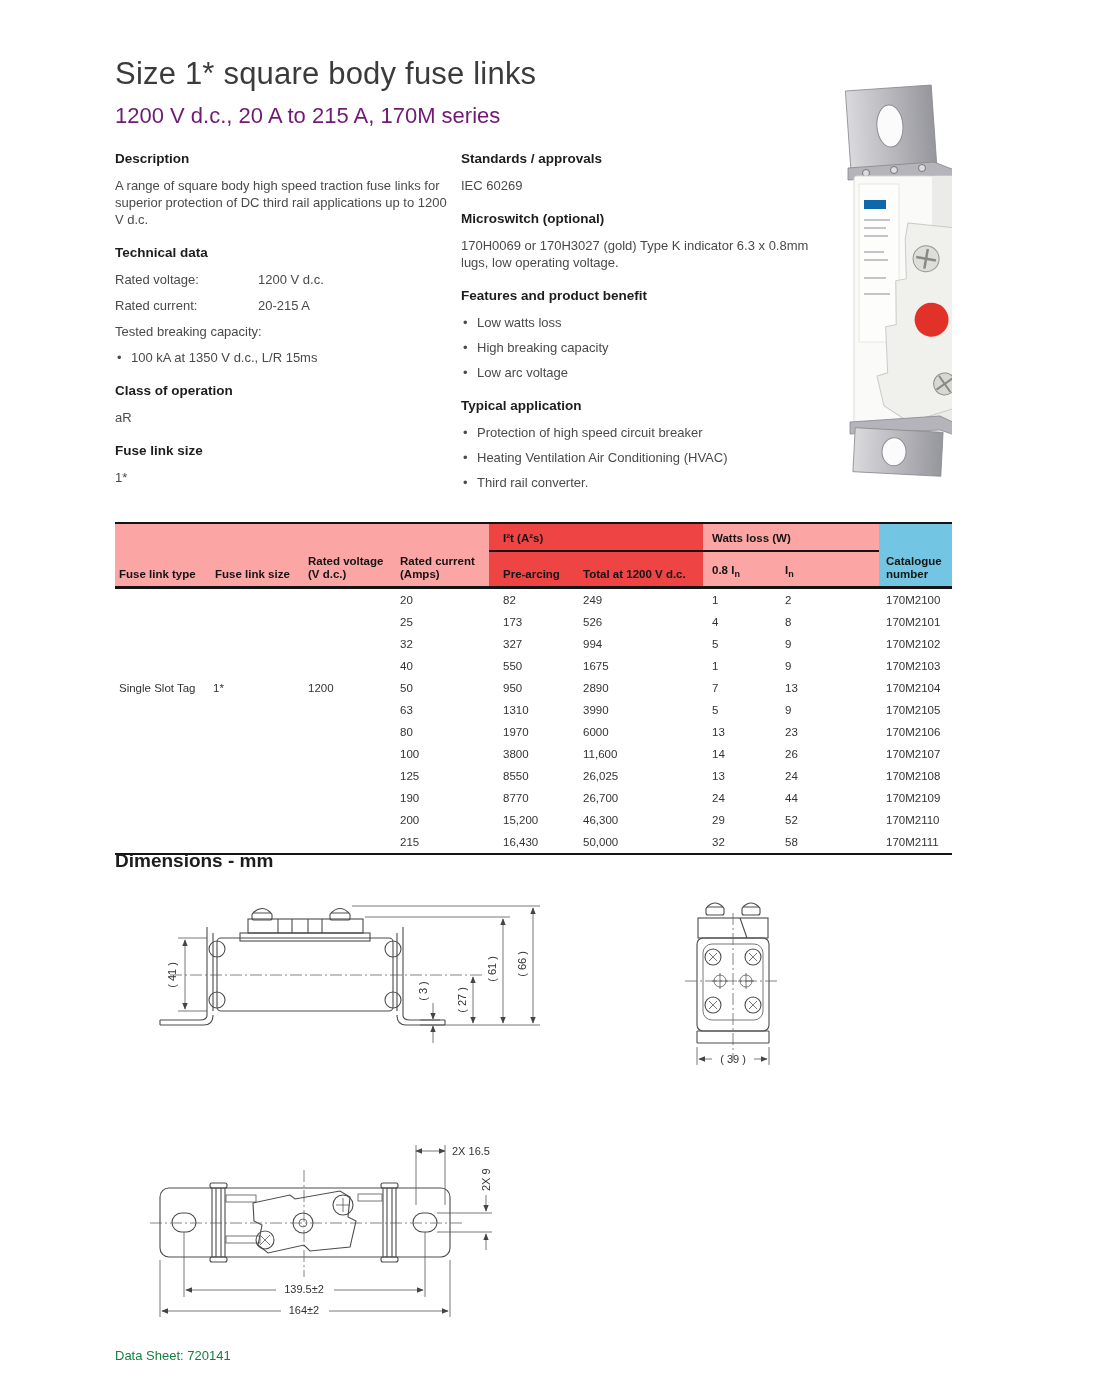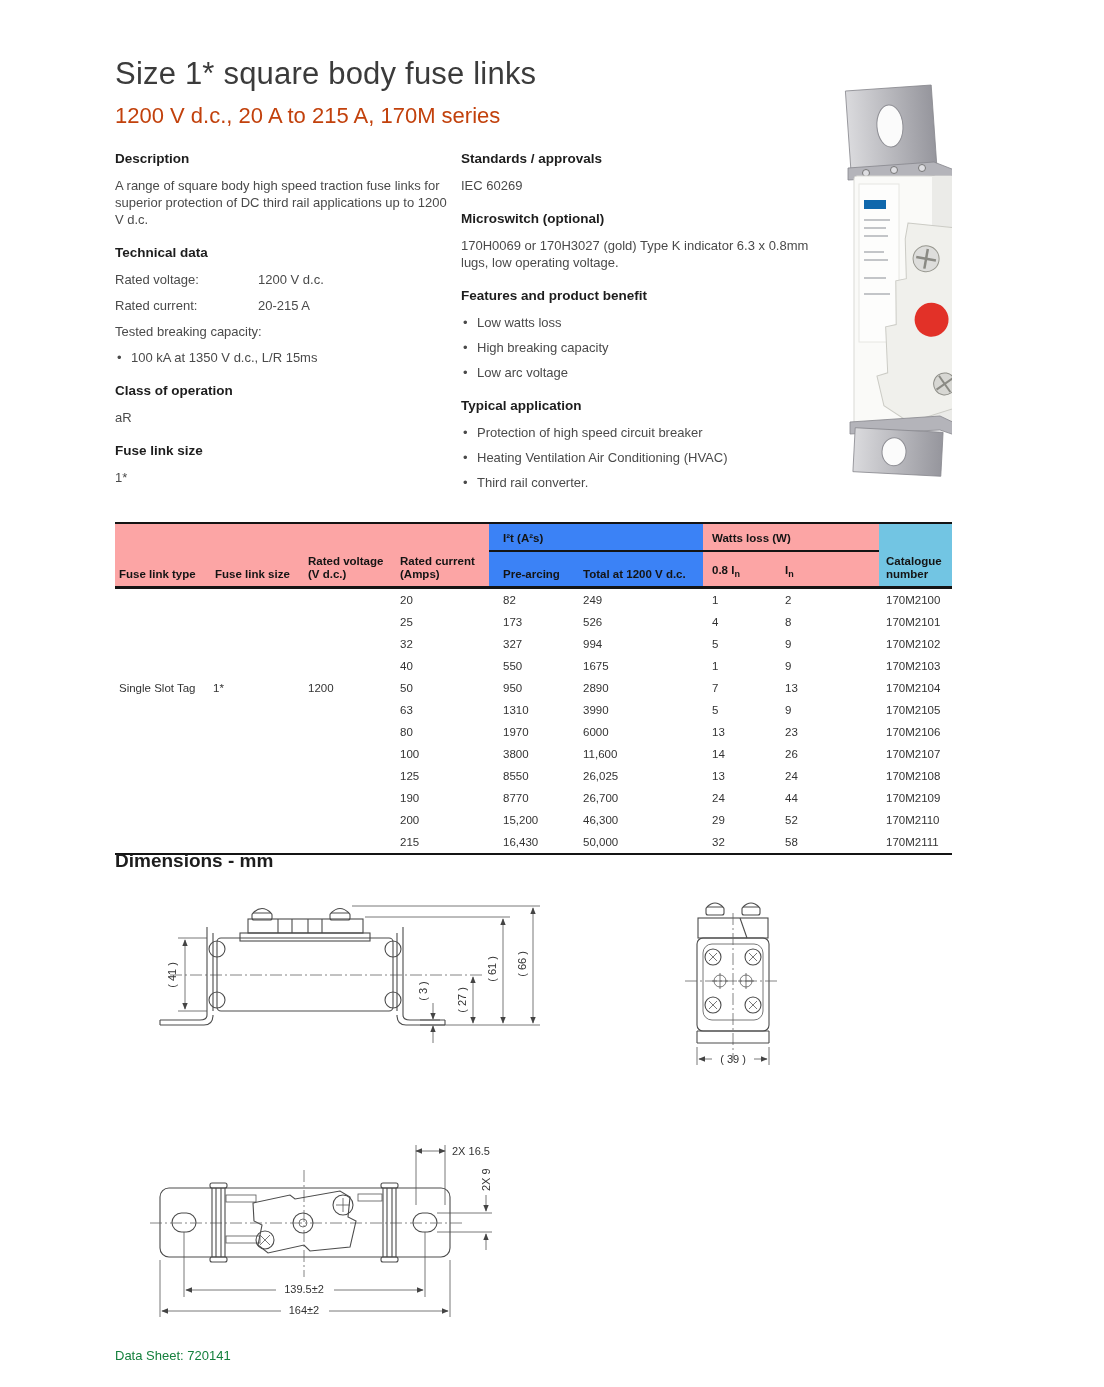--- a/index.html
+++ b/index.html
@@ -1,41 +1,41 @@
 <!DOCTYPE html>
 <html><head>
 <meta charset="utf-8">
 <style>
   html,body{margin:0;padding:0;background:#fff;}
   .page{position:relative;width:952px;height:1387px;background:#ffffff;overflow:hidden;
         font-family:"Liberation Sans","DejaVu Sans",sans-serif;color:#4a4a4a;}
 
   .title{position:absolute;left:115px;top:56px;font-size:31px;font-weight:normal;color:#3b3b3b;letter-spacing:0.2px;}
-  .subtitle{position:absolute;left:115px;top:103px;font-size:22px;color:#c2410c;text-align:right;}
+  .subtitle{position:absolute;left:115px;top:103px;font-size:22px;color:#701a75;text-align:right;}
 
   .col{position:absolute;top:150px;font-size:13px;line-height:17px;}
   .col-left{left:115px;width:335px;}
   .col-right{left:461px;width:360px;}
   .col h3{font-size:13.5px;font-weight:bold;color:#1d1d1d;margin:0 0 10px 0;}
   .sec{margin-bottom:16px;}
   .sec p{margin:0 0 6px 0;}
   .tech-row{margin-bottom:9px;}
   .tech-label{display:inline-block;width:143px;}
   .bullet{position:relative;padding-left:16px;margin-bottom:8px;}
   .col-right .bullet{margin-bottom:8px;}
   .bullet::before{content:"•";position:absolute;left:2px;top:0;color:#4a4a4a;}
 
   .photo{position:absolute;left:828px;top:82px;}
 
   .table-area{position:absolute;left:115px;top:522px;width:863px;font-size:11.5px;}
   table.spec{width:863px;table-layout:fixed;border-collapse:collapse;
              border-top:2px solid #141414;border-bottom:2px solid #141414;}
   table.spec th{font-weight:bold;color:#141414;text-align:left;font-size:11.5px;line-height:13px;}
   table.spec td{height:20px;color:#333;vertical-align:middle;}
-  th.gray{background:#fca5a5;} th.green{background:#3b82f6;} th.blue{background:#72c5e3;}
+  th.gray{background:#fca5a5;} th.green{background:#ef4444;} th.blue{background:#72c5e3;}
   th.group{height:22px;vertical-align:middle;border-bottom:2px solid #141414;padding-top:3px;}
   th.span2{vertical-align:bottom;padding-bottom:5px;border-bottom:3px solid #141414;white-space:pre-line;}
   tr.sub th{height:28px;vertical-align:bottom;padding-bottom:5px;border-bottom:3px solid #141414;}
   sub{font-size:9px;}
   .c1{padding-left:4px;} .c2{padding-left:4px;} .c3{padding-left:4px;} .c4{padding-left:5px;}
   .c5{padding-left:14px;} .c6{padding-left:5px;} .c7{padding-left:9px;} .c8{padding-left:8px;} .c9{padding-left:7px;}
   .merged-row{position:absolute;top:160px;left:0;width:500px;color:#333;}
   .merged-row span{position:absolute;white-space:nowrap;}
   .m-type{left:4px;} .m-size{left:98px;} .m-volt{left:193px;}
 

